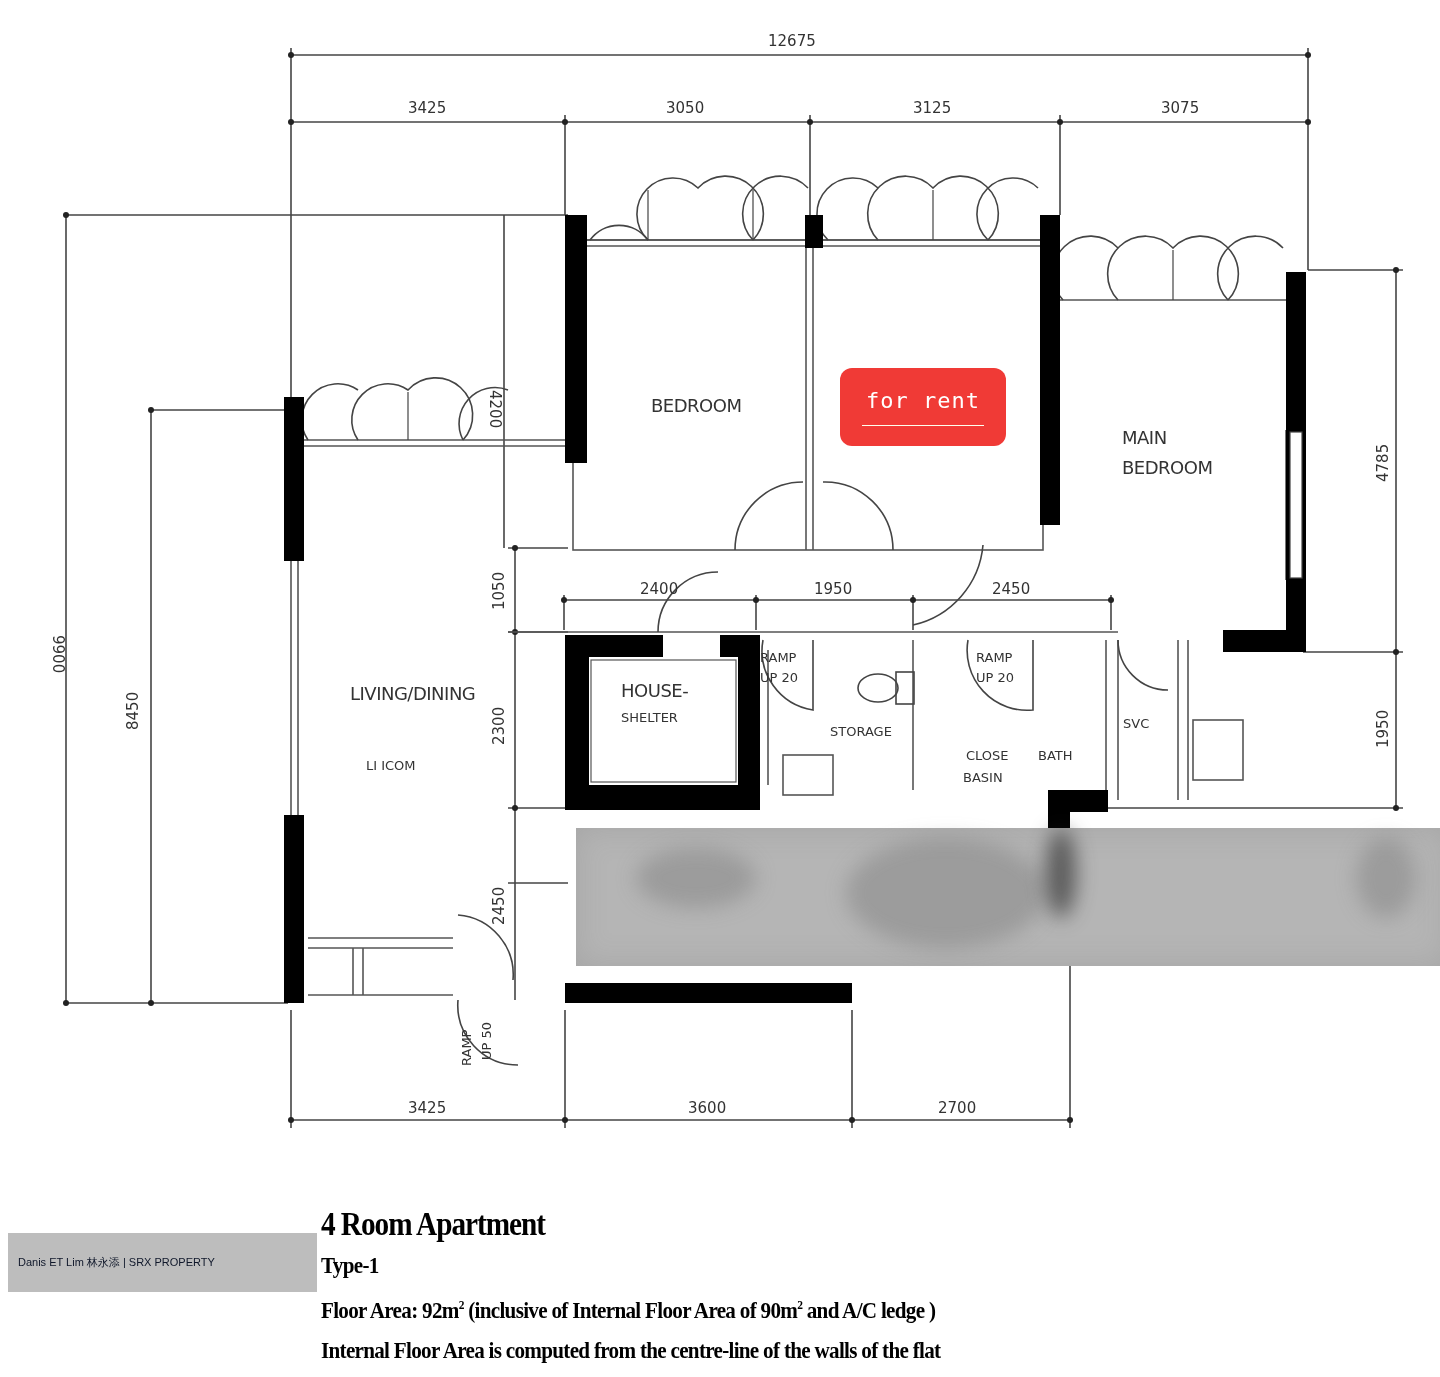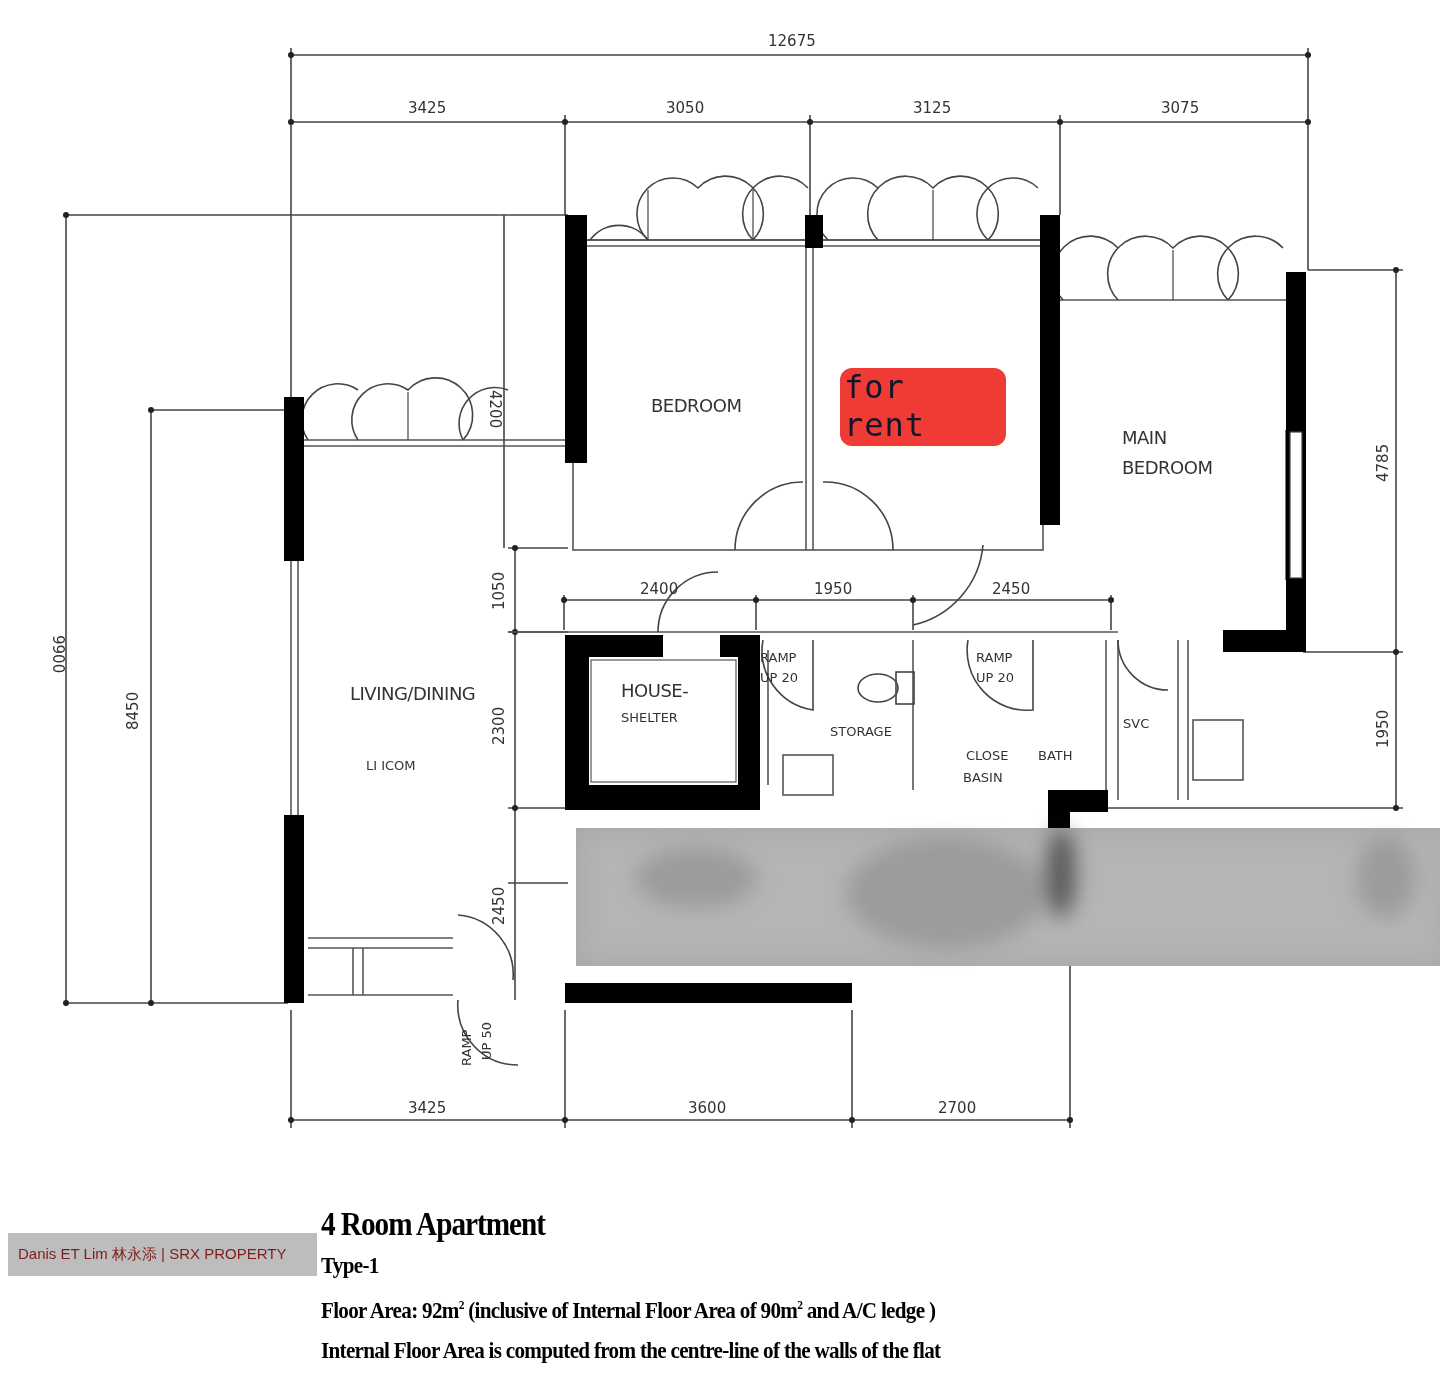--- a/index.html
+++ b/index.html
@@ -8,33 +8,33 @@
   svg text { font-family: "DejaVu Sans", sans-serif; }
   .dim { font-size: 15px; fill: #333; }
   .room { font-size: 18px; fill: #333; letter-spacing: -0.5px; }
   .small { font-size: 13px; fill: #333; }
   .for-rent {
     position: absolute; left: 832px; top: 368px; width: 166px; height: 78px;
     background: #f03a36; border-radius: 12px;
     display: flex; align-items: center; justify-content: center;
   }
   .for-rent span {
-    color: #0f172a; font-family: "DejaVu Sans Mono", monospace; font-size: 32px;
-    border-bottom: 1.5px solid #ffe; padding: 0 4px 2px 4px; letter-spacing: 1px;
+    color: #ffffff; font-family: "DejaVu Sans Mono", monospace; font-size: 22px;
+    border-bottom: 1.5px solid #ffe; padding: 0 4px 12px 4px; letter-spacing: 1px;
   }
   .blur-band {
     position: absolute; left: 568px; top: 828px; width: 872px; height: 138px;
     background: #b5b5b5;
     box-shadow: inset 0 0 30px rgba(120,120,120,0.25);
   }
   .blur-band .smudge { position: absolute; border-radius: 50%; background: rgba(110,110,110,0.35); filter: blur(10px); }
   .watermark {
-    position: absolute; left: 0; top: 1233px; width: 309px; height: 43px;
-    background: #bdbdbd; color: #7f1d1d;
-    font-family: "Liberation Sans", sans-serif; font-size: 15px;
+    position: absolute; left: 0; top: 1233px; width: 309px; height: 59px;
+    background: #bdbdbd; color: #0f172a;
+    font-family: "Liberation Sans", sans-serif; font-size: 11px;
     display: flex; align-items: center; padding-left: 10px; box-sizing: border-box;
   }
   .caption { position: absolute; left: 313px; top: 1203px; font-family: "Liberation Serif", serif; color: #000000; }
   .caption .title { font-size: 34px; font-weight: bold; letter-spacing: -1.2px; line-height: 42px; transform: scaleX(0.86); transform-origin: left; white-space: nowrap; }
   .caption .line { font-size: 24px; font-weight: bold; line-height: 40px; letter-spacing: -0.8px; transform: scaleX(0.88); transform-origin: left; white-space: nowrap; }
   .caption sup { font-size: 13px; }
 </style>
 </head>
 <body>
 

